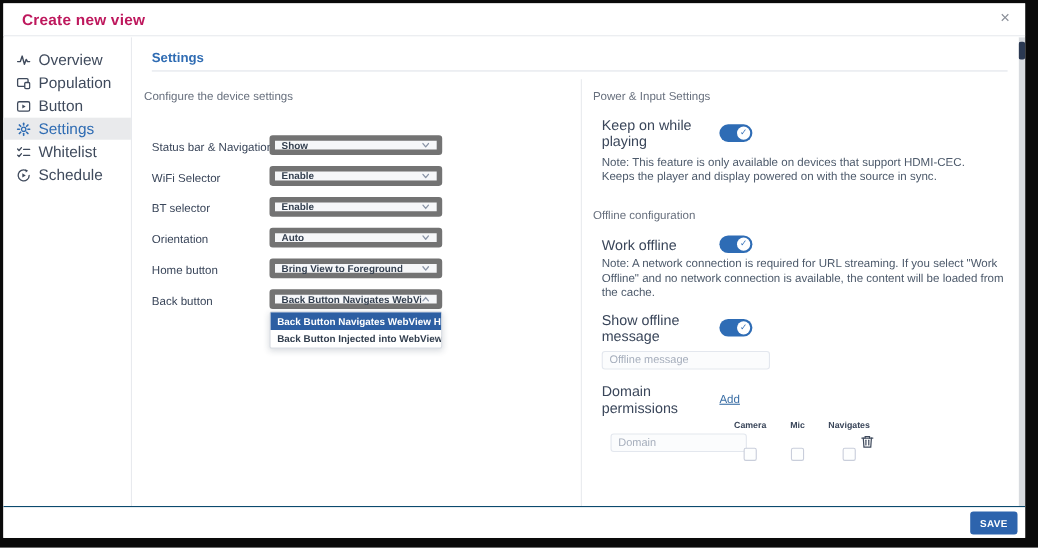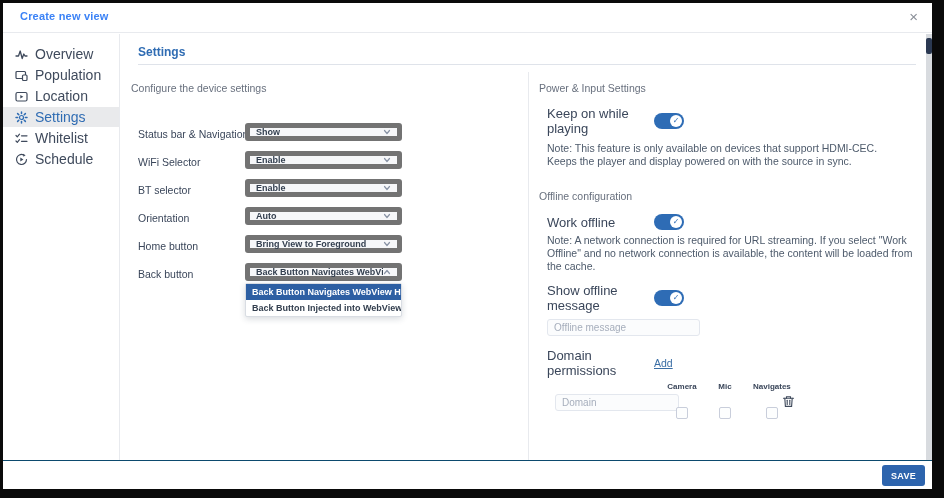--- a/index.html
+++ b/index.html
@@ -15,21 +15,21 @@
     background: #ffffff; overflow: hidden;
   }
 
   
   .modal-header {
     position: absolute; left: 0; top: 0; width: 100%; height: 30px;
     border-bottom: 1px solid #e8eaee; background: #fff;
   }
   .modal-title {
     position: absolute; left: 17px; top: 7px;
-    font-size: 11px; font-weight: bold; color: #3b82f6; letter-spacing: .2px;
+    font-size: 14px; font-weight: bold; color: #be185d; letter-spacing: .2px;
   }
   .close-btn {
     position: absolute; right: 14px; top: 5px;
     font-size: 15px; color: #8a8f98; cursor: pointer; line-height: 18px;
   }
 
   
   .scrollbar-track {
     position: absolute; right: 0; top: 31px; bottom: 0; width: 6px;
     background: #d8dbdf;
@@ -184,21 +184,21 @@
         </span>
         <span>Population</span>
       </div>
       <div class="side-item">
         <span class="icn">
           <svg viewBox="0 0 13 13" width="13" height="13">
               <rect x="1" y="2.5" width="11" height="8.5" rx="1.5" fill="none" stroke="currentColor" stroke-width="1.2"></rect>
               <polygon points="5.3,5 8.3,6.8 5.3,8.6" fill="currentColor"></polygon>
             </svg>
         </span>
-        <span>Location</span>
+        <span>Button</span>
       </div>
       <div class="side-item selected">
         <span class="icn">
           <svg viewBox="0 0 13 13" width="13" height="13">
               <circle cx="6.5" cy="6.5" r="2" fill="none" stroke="currentColor" stroke-width="1.2"></circle>
               <g stroke="currentColor" stroke-width="1.5" stroke-linecap="round">
                 <line x1="6.5" y1="1" x2="6.5" y2="2.6"></line>
                 <line x1="6.5" y1="10.4" x2="6.5" y2="12"></line>
                 <line x1="1" y1="6.5" x2="2.6" y2="6.5"></line>
                 <line x1="10.4" y1="6.5" x2="12" y2="6.5"></line>

